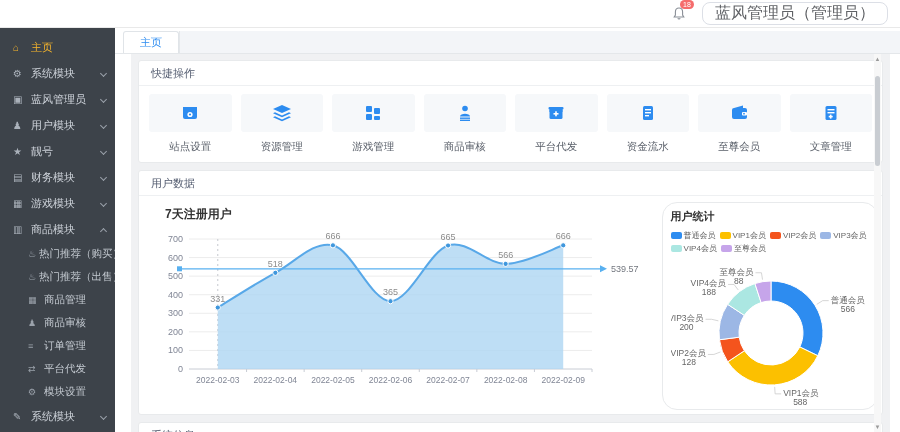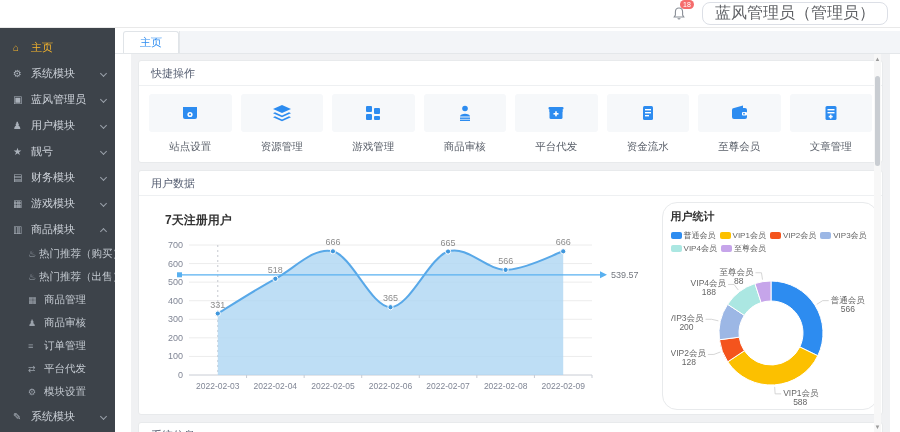--- a/index.html
+++ b/index.html
@@ -56,21 +56,21 @@
   .panel-bd { padding:8px 10px; }
 
   
   .quick-row { display:flex; gap:9px; }
   .quick-item { flex:1; display:flex; flex-direction:column; align-items:center; cursor:pointer; }
   .quick-box { width:100%; height:38px; background:#f6f8fa; border-radius:3px;
     display:flex; align-items:center; justify-content:center; }
   .quick-label { margin-top:8px; font-size:10.5px; color:#595f69; }
 
   
-  .ud-body { display:flex; padding:6px 4px 4px 8px;align-items:center; }
+  .ud-body { display:flex; padding:6px 4px 4px 8px; }
   .chart-block { width:508px; }
   .chart-title { font-size:12px; font-weight:bold; color:#333; padding:4px 0 0 18px; }
   .stats-box { width:217px; margin-left:8px; border:1px solid #e8eaec; border-radius:15px;
     padding:6px 6px 0 8px; overflow:hidden; }
   .stats-title { font-size:11px; font-weight:bold; color:#333; margin-bottom:5px; }
   .legend { display:flex; flex-wrap:wrap; line-height:13px; }
   .lg-item { display:flex; align-items:center; margin-right:4px; cursor:pointer; }
   .lg-swatch { width:11px; height:7px; border-radius:2px; margin-right:2px; }
   .lg-label { font-size:8px; color:#666; }
 

